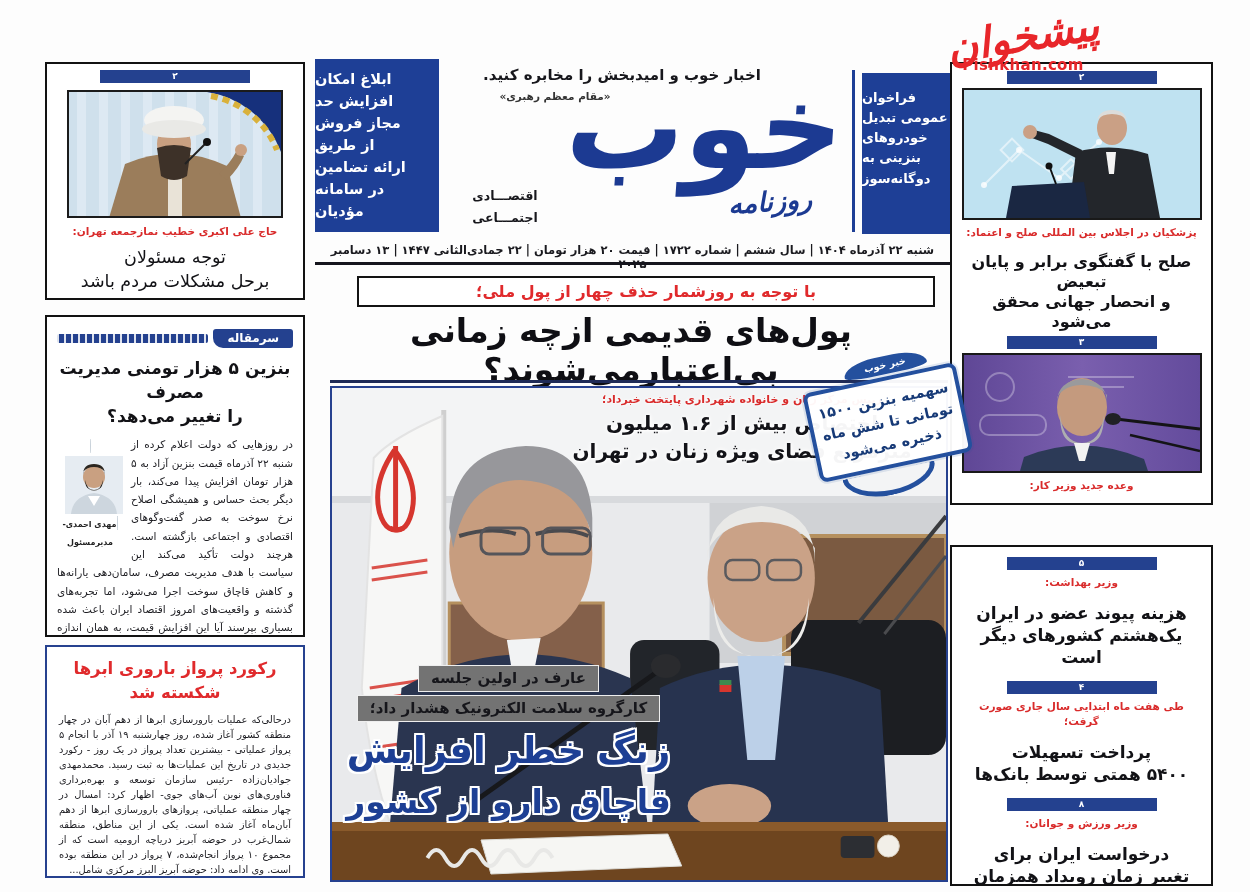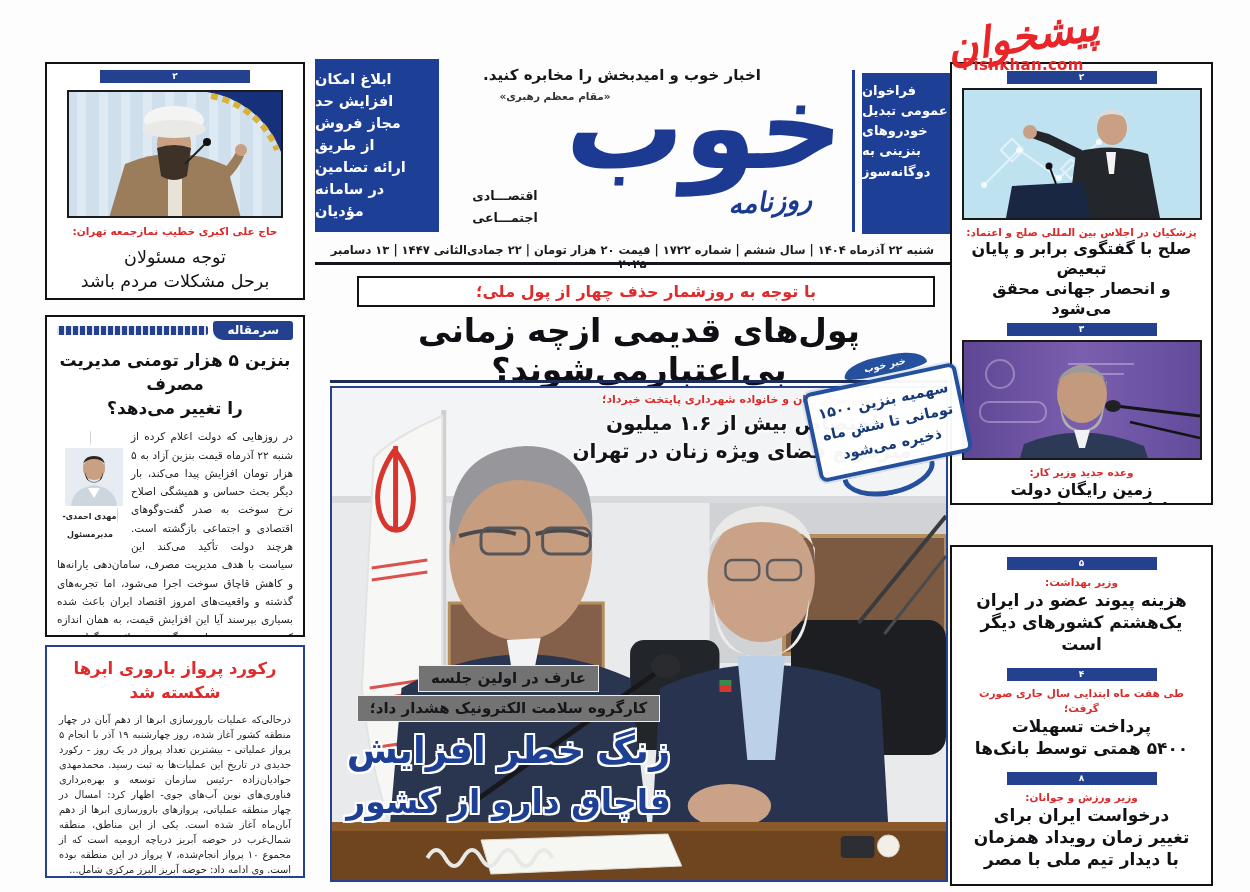--- a/index.html
+++ b/index.html
@@ -15,41 +15,41 @@
 
   
   #tl-box{left:45px;top:62px;width:260px;height:238px;}
   #tl-photo{width:212px;height:124px;border:2px solid #1b1b1b;margin:7px auto 0;overflow:hidden;}
   #tl-kick{margin-top:6px;}
   #tl-head{font-size:17.5px;font-weight:400;text-align:center;line-height:1.35;color:#121216;margin-top:8px;}
 
   
   .promo{background:#1e3f96;color:#fff;font-weight:bold;text-align:left;box-sizing:border-box;}
   #promo-left{left:315px;top:59px;width:124px;height:173px;font-size:14.5px;line-height:1.52;padding-top:9px;}
-  #promo-right{left:862px;top:73px;width:93px;height:161px;font-size:13px;line-height:1.55;padding-top:8px;}
+  #promo-right{left:862px;top:73px;width:93px;height:161px;font-size:13px;line-height:1.55;padding-top:15px;}
   #tagline{left:452px;top:66px;width:340px;text-align:center;font-size:15px;font-weight:bold;color:#17171c;}
   #attrib{left:470px;top:90px;width:170px;text-align:center;font-size:10.5px;font-weight:bold;color:#333;}
   #logo-title{left:555px;top:40px;width:300px;height:185px;text-align:center;color:#1c3a92;
               font-size:118px;font-weight:bold;line-height:175px;transform:skewX(-4deg);}
   #logo-word{left:700px;top:186px;width:140px;text-align:center;color:#1c3a92;font-size:27px;
              font-weight:bold;font-style:italic;transform:rotate(-4deg);}
   #logo-f1,#logo-f2{left:450px;width:110px;text-align:center;font-size:12.5px;font-weight:bold;color:#17171c;}
   #logo-f1{top:188px;} #logo-f2{top:210px;}
   #logo-vrule{left:852px;top:70px;width:3px;height:162px;background:#1e3f96;}
   #pishkhan{left:938px;top:14px;width:170px;z-index:7;text-align:center;pointer-events:none;}
   #pishkhan .fa{color:#e8262a;font-size:42px;font-weight:bold;font-style:italic;transform:rotate(-9deg);line-height:1.1;}
   #pishkhan .en{color:#e8262a;font-size:15px;font-weight:bold;direction:ltr;margin-top:-4px;letter-spacing:.3px;}
 
   #dateline{left:315px;top:243px;width:635px;text-align:center;font-size:11.5px;font-weight:bold;color:#1a1a1f;}
   #daterule{left:315px;top:262px;width:635px;height:3px;background:#15151d;}
 
   
   #lead-kick{left:357px;top:276px;width:578px;height:31px;border:2px solid #131313;background:#fff;
              color:#e02a2c;font-weight:bold;font-size:16px;text-align:center;line-height:28px;box-sizing:border-box;}
-  #lead-head{left:328px;top:311px;width:622px;text-align:center;font-size:33px;font-weight:900;color:#0f0f14;}
+  #lead-head{left:320px;top:311px;width:622px;text-align:center;font-size:33px;font-weight:900;color:#0f0f14;}
   #navyrule{left:330px;top:380px;width:618px;height:3px;background:#1f2b57;}
 
   
   #main-photo{left:330px;top:386px;width:618px;height:496px;border:2px solid #26418f;box-sizing:border-box;
               background:#e6e8ea;overflow:hidden;}
   #mp-headblock{position:absolute;top:5px;right:24px;width:360px;text-align:center;}
   #mp-kick{font-size:11px;text-shadow:0 0 5px #fff,0 0 3px #fff;}
   #mp-head{font-size:20px;font-weight:900;color:#131318;line-height:1.4;margin-top:1px;
            text-shadow:0 0 6px #fff,0 0 4px #fff,1px 1px 2px #fff;}
   #mp-overlay{position:absolute;left:4px;top:278px;width:345px;text-align:center;}
@@ -65,21 +65,21 @@
   #stamp-ribbon{width:84px;height:18px;margin:0 auto;background:#24509e;color:#fff;font-size:9.5px;
                 font-weight:bold;text-align:center;line-height:17px;border-radius:50% 50% 40% 40%/100% 100% 30% 30%;
                 transform:rotate(-9deg);}
   #stamp-body{margin-top:3px;border:4px solid #24509e;border-radius:8px;background:rgba(255,255,255,.96);
               transform:rotate(-9deg);padding:9px 5px;color:#173a77;font-weight:800;font-size:14.5px;
               text-align:center;line-height:1.5;box-shadow:0 0 0 2px rgba(36,80,158,.12);}
   #stamp-arc{width:84px;height:20px;margin:2px auto 0;border:5px solid #24509e;border-top:none;
              border-radius:0 0 50% 50%/0 0 100% 100%;transform:rotate(-9deg);}
 
   
-  #ed-box{left:45px;top:315px;width:260px;height:322px;padding:4px 10px;overflow:hidden;}
+  #ed-box{left:45px;top:315px;width:260px;height:322px;padding:12px 10px;overflow:hidden;}
   #ed-header{display:flex;align-items:center;}
   #ed-tab{background:#24418f;color:#fff;font-size:12px;font-weight:bold;padding:2px 14px 3px;border-radius:3px 3px 3px 10px;}
   #ed-strip{flex:1;height:9px;margin-right:5px;border-radius:2px;
             background:repeating-linear-gradient(90deg,rgba(255,255,255,.85) 0 2px,transparent 2px 7px),#24418f;}
   #ed-head{font-size:17px;font-weight:800;text-align:center;line-height:1.4;color:#121216;margin-top:9px;}
   #ed-body{margin-top:7px;font-size:10.5px;line-height:1.74;text-align:justify;color:#1d1d22;}
   #ed-avatar{float:left;width:66px;margin:2px 8px 2px 0;text-align:center;}
   #ed-avatar .circ{width:58px;height:58px;border-radius:50%;overflow:hidden;border:1px solid #c9d2da;margin:0 auto;}
   #ed-author{font-size:8px;font-weight:bold;color:#222;margin-top:3px;text-align:center;}
 
@@ -87,21 +87,21 @@
   #cl-box{left:45px;top:645px;width:260px;height:233px;border:2.5px solid #26418f;padding:7px 12px;overflow:hidden;}
   #cl-head{color:#e02a2c;font-size:16.5px;font-weight:800;text-align:center;line-height:1.45;margin-top:3px;}
   #cl-body{margin-top:7px;font-size:9.9px;line-height:1.52;text-align:justify;color:#1d1d22;}
 
   
   #rc-a{left:950px;top:62px;width:263px;height:443px;border-width:2.5px;padding:7px 9px;overflow:hidden;}
   #rc-b{left:950px;top:545px;width:263px;height:341px;border-width:2.5px;padding:10px 9px;overflow:hidden;}
   .rc-photo{border:2px solid #191919;margin:4px auto 0;overflow:hidden;}
   #rc-photo1{width:236px;height:128px;}
   #rc-photo2{width:236px;height:116px;}
-  .rc-head{font-size:16px;font-weight:800;text-align:center;line-height:1.24;color:#121216;margin-top:0;}
+  .rc-head{font-size:16px;font-weight:800;text-align:center;line-height:1.24;color:#121216;margin-top:13px;}
   #rc-b .rc-head{font-size:17px;line-height:1.3;}
   .rc-gap{margin-top:5px;} .rc-gap2{margin-top:13px;}
 </style>
 </head>
 <body>
 
 <div class="page">
 
   <div class="abs box" id="tl-box">
     <div class="bar" style="margin-top:6px">۲</div>

